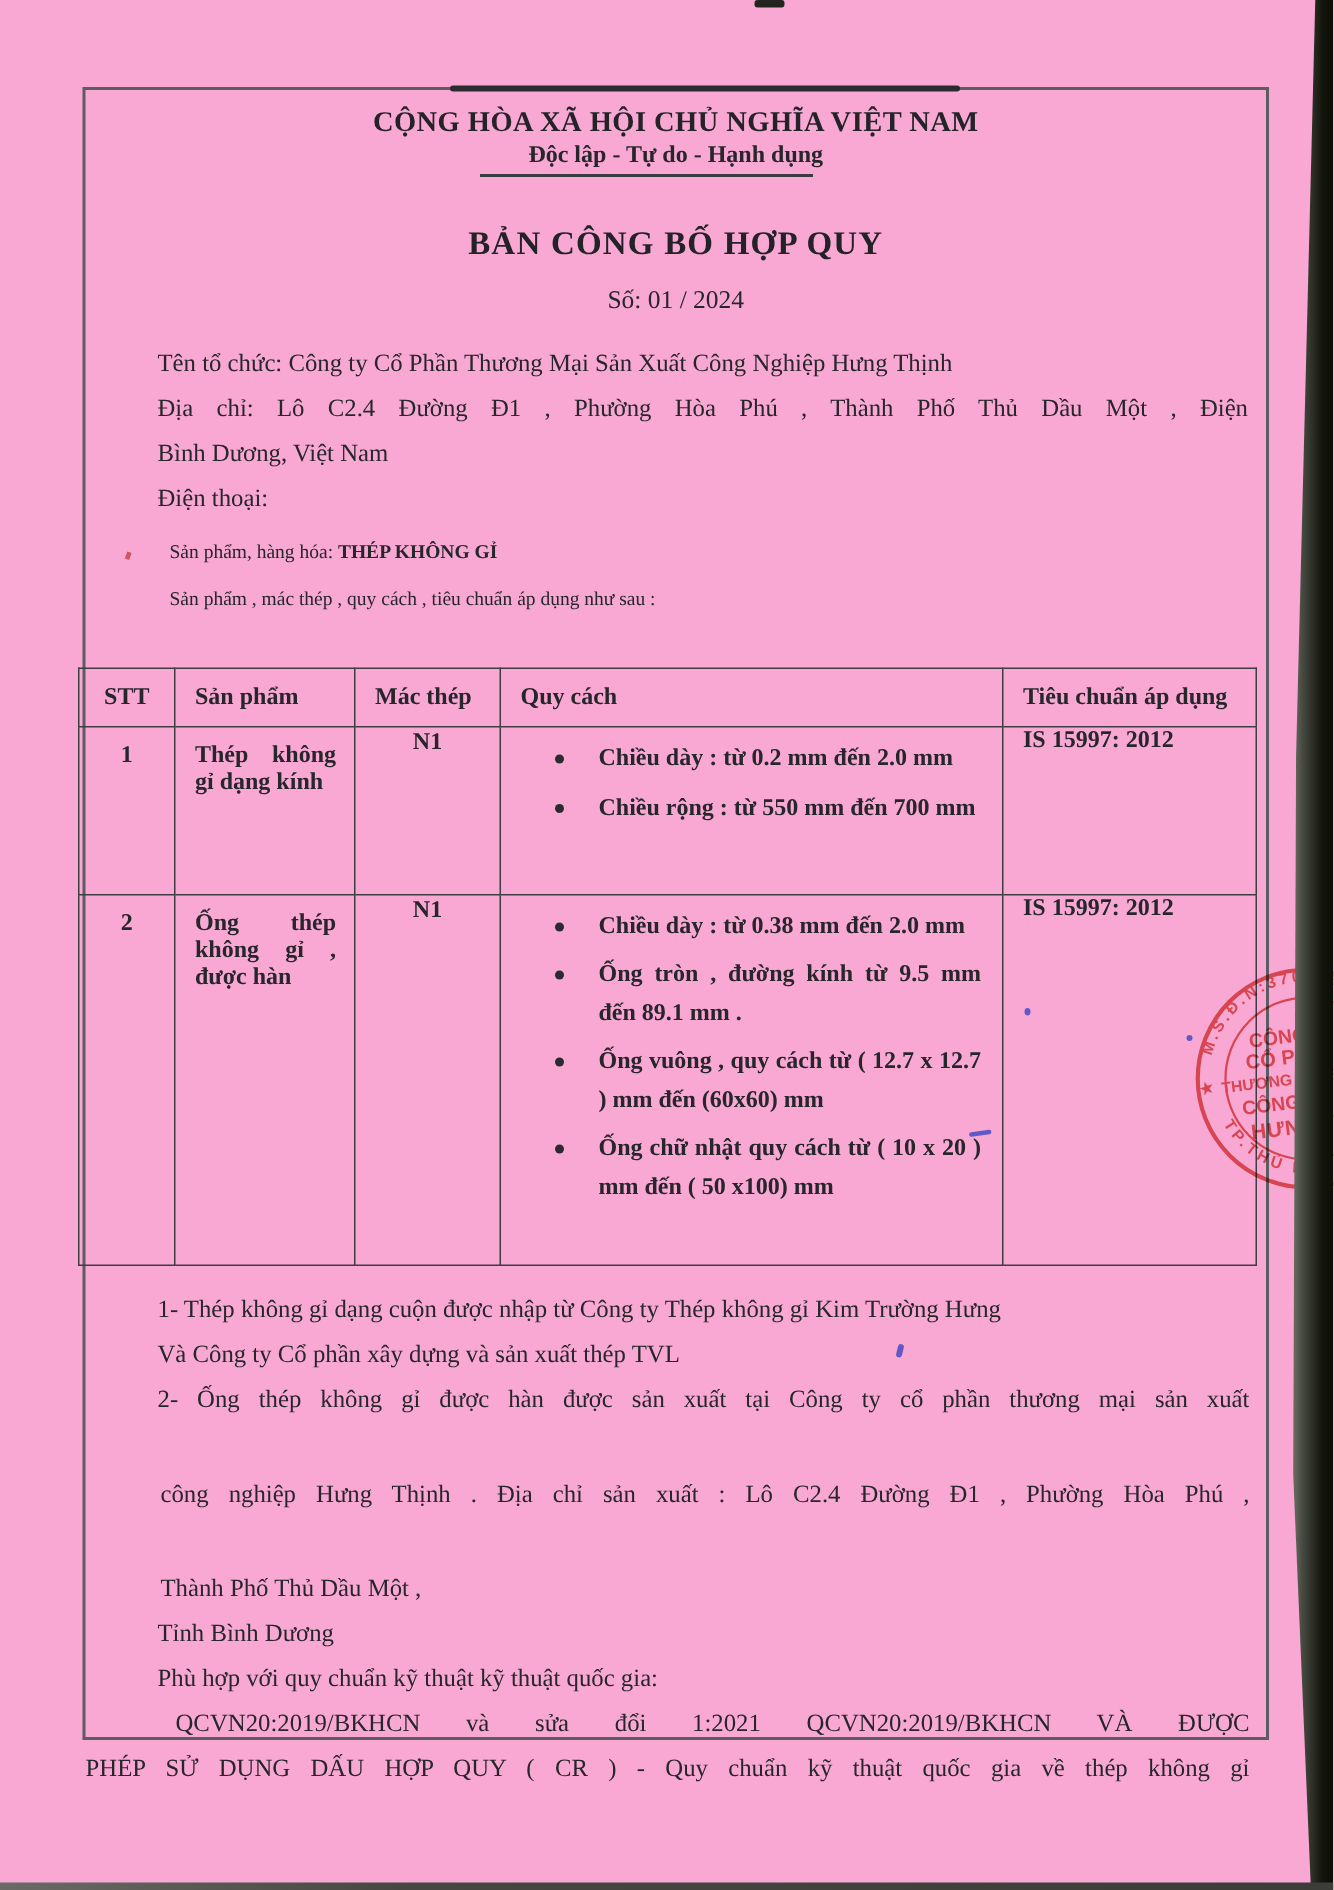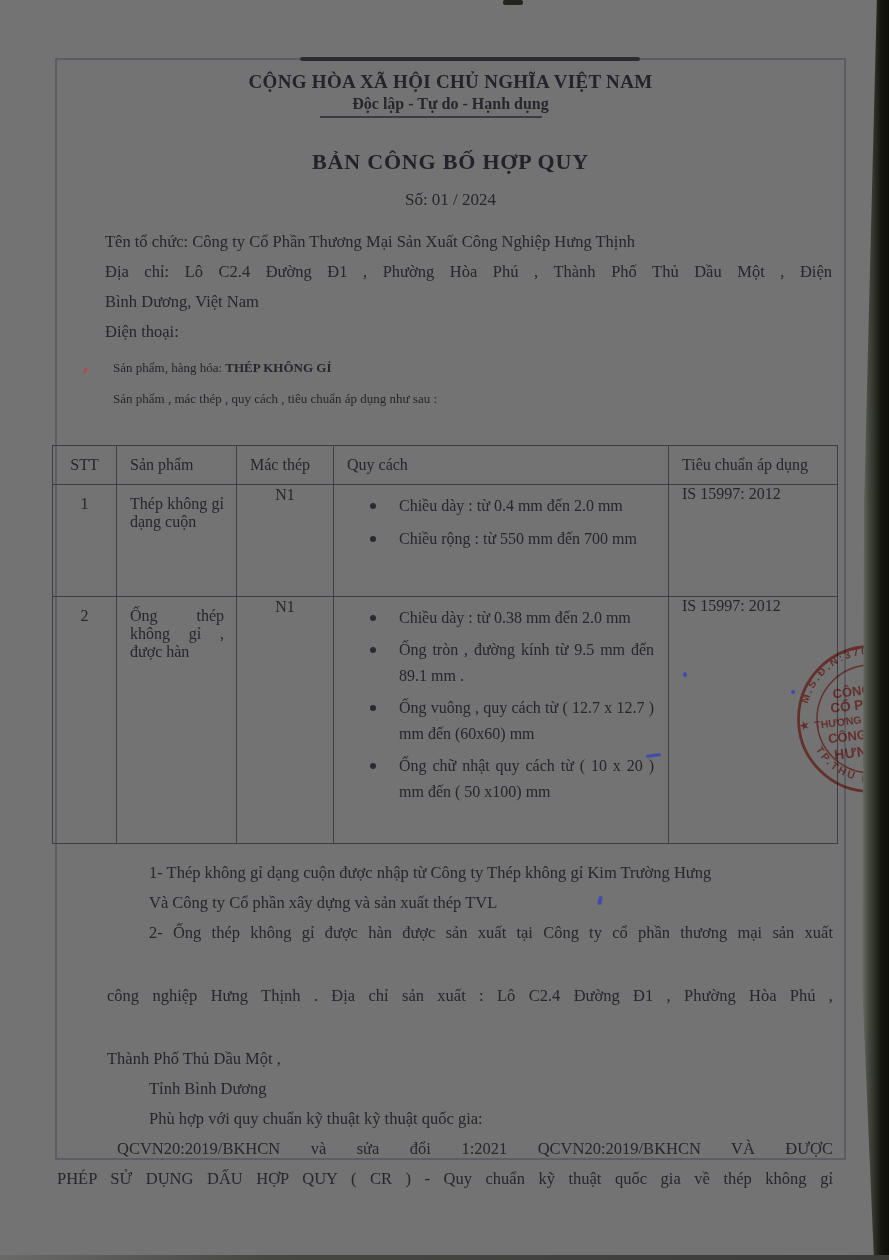--- a/index.html
+++ b/index.html
@@ -1,18 +1,18 @@
 <!DOCTYPE html>
 <html><head>
 <meta charset="utf-8">
 <style>
   html,body { margin:0; padding:0; background:#e8e8e6; }
   .page {
     position:relative; width:889px; height:1260px; margin:0 auto;
-    background:#737373; overflow:hidden;
+    background:#f9a8d4; overflow:hidden;
     font-family:"Liberation Serif","DejaVu Serif",serif;
     color:#26262c;
   }
   
   .top-dash { position:absolute; left:503px; top:0; width:20px; height:5px; background:#24241f; border-radius:2px; z-index:9; }
   .right-band {
     position:absolute; right:0; top:0; width:32px; height:100%; z-index:8;
     background:linear-gradient(to right,#8a8c82 0%,#474a40 35%,#15170e 75%,#0c0e07 100%);
     clip-path:polygon(62% 0%,100% 0%,100% 100%,53% 100%,16% 78%,22% 40%);
   }
@@ -38,40 +38,40 @@
   .body1 { position:absolute; left:105px; top:227px; width:727px; font-size:16.5px; z-index:3; }
   .body2 { position:absolute; left:105px; top:352px; width:727px; font-size:13px; z-index:3; }
   .line { height:30px; line-height:30px; white-space:nowrap; }
   .body2 .line { height:31px; line-height:31px; padding-left:8px; }
   .stretch { white-space:normal; text-align:justify; text-align-last:justify; overflow:hidden; }
   .b { font-weight:bold; }
 
   
   table.spec { position:absolute; left:52px; top:445px; width:785px; z-index:2;
     border-collapse:collapse; table-layout:fixed; font-size:16px; color:#26262c; }
-  table.spec th, table.spec td { border:1.6px solid #3d3d44; vertical-align:top; font-weight:normal; }
+  table.spec th, table.spec td { border:1.6px solid #3d3d44; vertical-align:top; font-weight:bold; }
   table.spec thead th { height:38px; vertical-align:middle; text-align:left; padding:0 0 0 13px; }
   table.spec thead th.h-stt { text-align:center; padding:0; }
   td.c-stt { text-align:center; padding-top:10px; height:100px; }
   tr.r2 td.c-stt { height:235px; }
   td.c-sp { padding:10px 12px 0 13px; text-align:justify; }
   td.c-mt { text-align:center; }
   td.c-qc { padding:0; }
   td.c-tc { padding:0 0 0 13px; }
   td.c-qc ul { list-style:none; margin:8px 0 0 0; padding:0; }
   td.c-qc li { position:relative; padding:0 14px 0 65px; text-align:justify; }
   tr.r1 td.c-qc li { line-height:26px; margin-bottom:7px; }
   tr.r2 td.c-qc li { line-height:26px; margin-bottom:6px; }
   .blt { position:absolute; left:36px; top:10px; width:6px; height:6px; background:#2a2a30; border-radius:50%; }
 
   
   .notes { position:absolute; left:57px; top:858px; width:776px; font-size:16.5px; z-index:3; }
   .nl { height:30px; line-height:30px; white-space:nowrap; }
   .nl.j { white-space:normal; text-align:justify; text-align-last:justify; overflow:hidden; }
-  .i48 { padding-left:48px;margin-left:44px; } .i74 { padding-left:50px;margin-top:33px; } .i46 { padding-left:60px; } .i0 { padding-left:0; }
+  .i48 { padding-left:48px; } .i74 { padding-left:50px;margin-top:33px; } .i46 { padding-left:60px; } .i0 { padding-left:0; }
 
   
   .stamp { position:absolute; left:786px; top:634px; width:170px; height:170px;
     z-index:5; mix-blend-mode:multiply; opacity:.88; }
   .stamp text { font-family:"Liberation Sans","DejaVu Sans",sans-serif; font-weight:bold; fill:#d9544b; }
 </style>
 </head>
 <body>
 
 <div class="page">
@@ -118,25 +118,25 @@
         <th class="h-stt">STT</th>
         <th>Sản phẩm</th>
         <th>Mác thép</th>
         <th>Quy cách</th>
         <th>Tiêu chuẩn áp dụng</th>
       </tr>
     </thead>
     <tbody>
       <tr class="r1">
         <td class="c-stt">1</td>
-        <td class="c-sp">Thép không gỉ dạng cuộn</td>
+        <td class="c-sp">Thép không gỉ dạng kính</td>
         <td class="c-mt">N1</td>
         <td class="c-qc">
           <ul>
-            <li><span class="blt"></span><span>Chiều dày : từ 0.4 mm đến 2.0 mm</span></li>
+            <li><span class="blt"></span><span>Chiều dày : từ 0.2 mm đến 2.0 mm</span></li>
             <li><span class="blt"></span><span>Chiều rộng : từ 550 mm đến 700 mm</span></li>
           </ul>
         </td>
         <td class="c-tc">IS 15997: 2012</td>
       </tr>
       <tr class="r2">
         <td class="c-stt">2</td>
         <td class="c-sp">Ống thép không gỉ , được hàn</td>
         <td class="c-mt">N1</td>
         <td class="c-qc">

